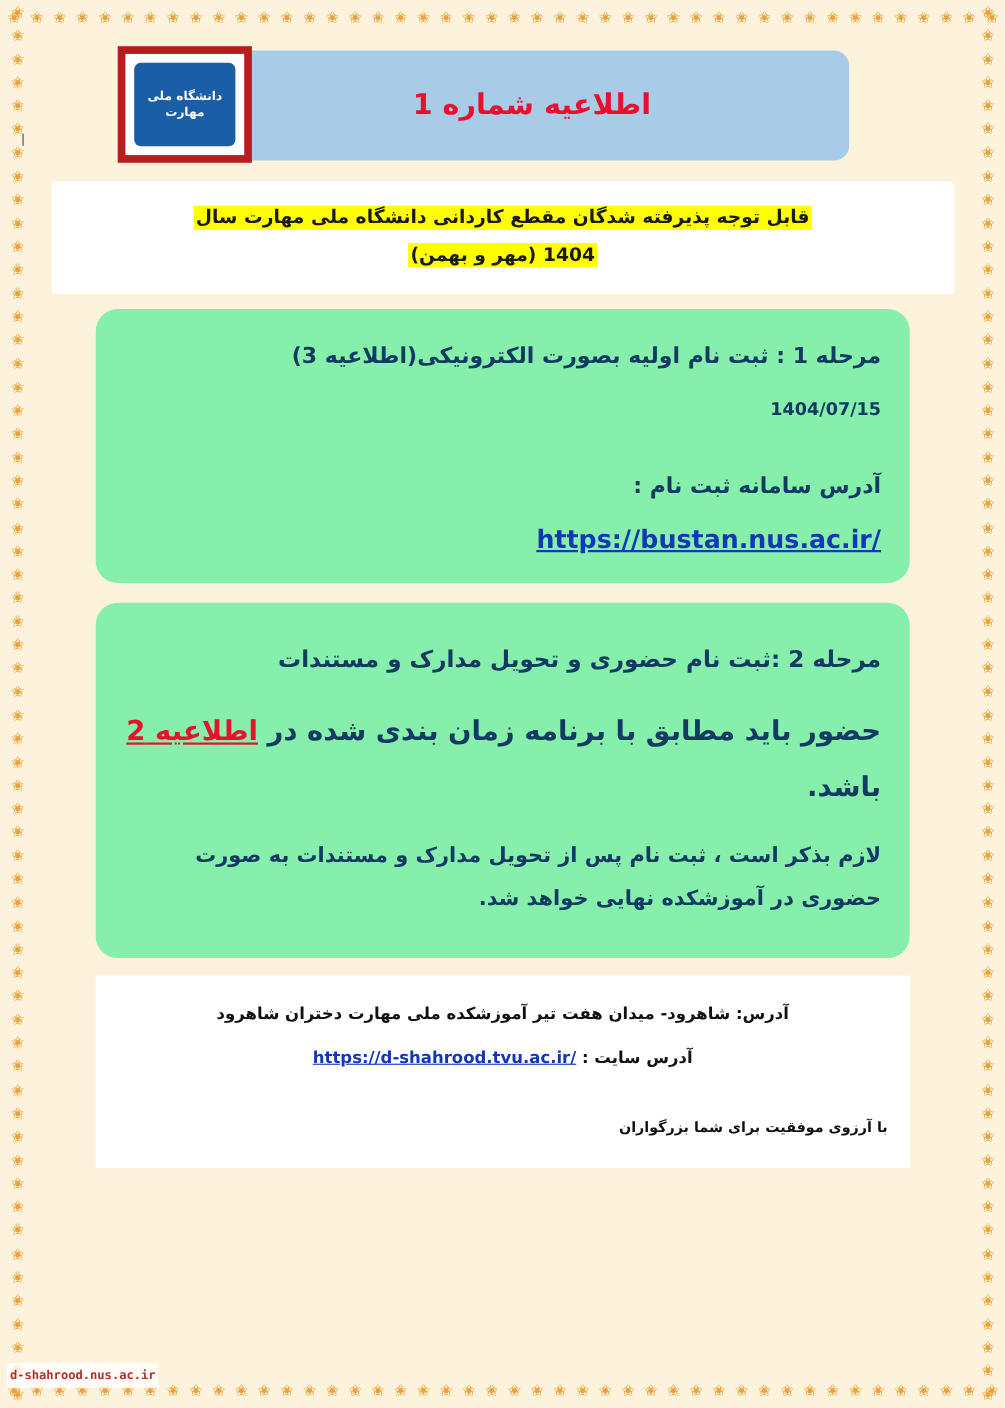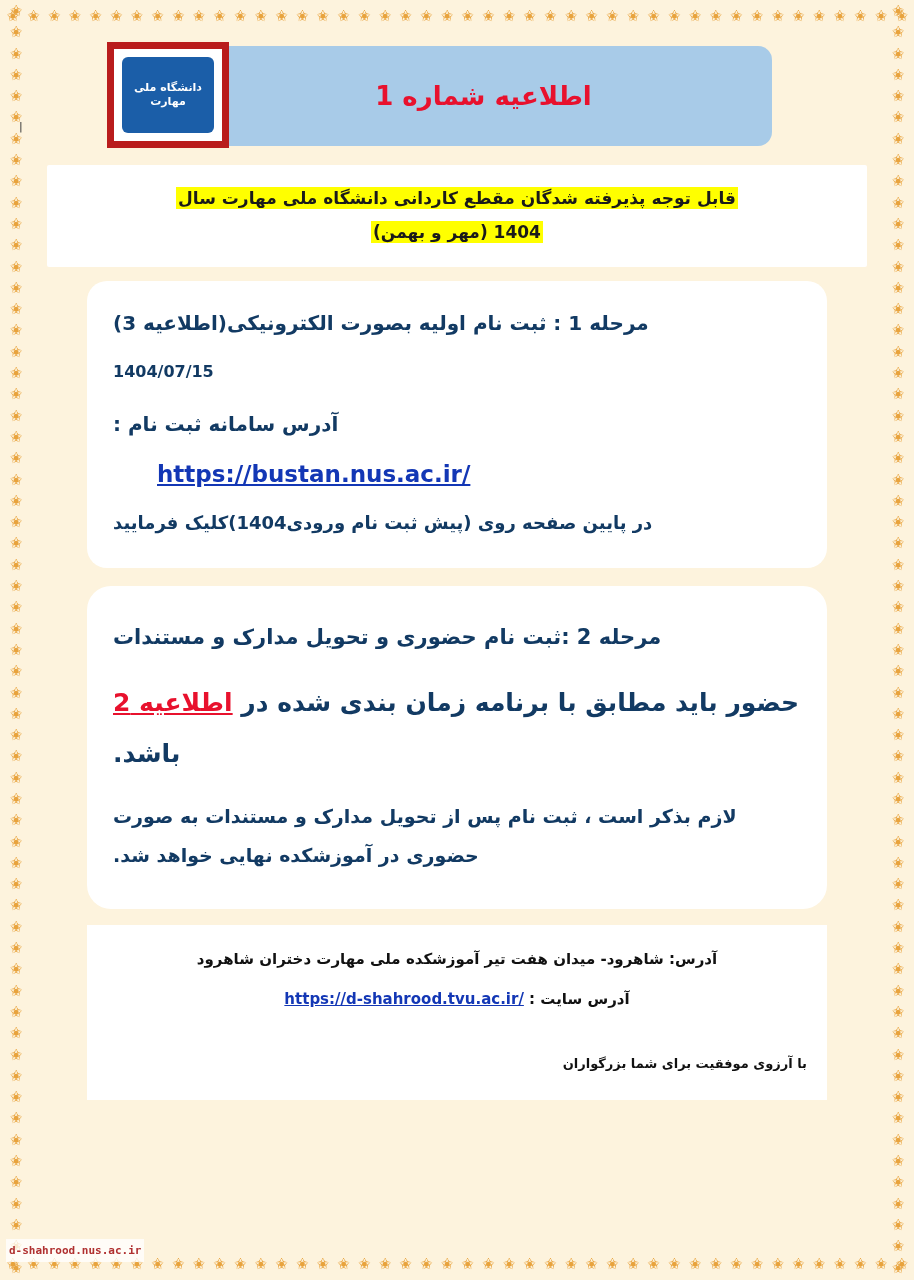--- a/index.html
+++ b/index.html
@@ -137,49 +137,49 @@
     color: #1a1a1a;
     line-height: 2.0;
   }
   .hl {
     background: #ffff00;
     padding: 1px 2px;
   }
 
   
   .panel {
-    background: #ffffff;
+    background: #86efac;
     border-radius: 20px;
     margin: 14px 55px 0 55px;
     padding: 22px 26px 26px 26px;
     direction: rtl;
-    text-align: left;
+    text-align: right;
     position: relative;
   }
   .panel .line {
     color: #123a63;
     font-weight: bold;
     line-height: 2.05;
   }
   .stage1-title { font-size: 20px; }
   .stage1-date  { font-size: 16px; margin-top: 12px; }
-  .stage1-label { font-size: 20px; margin-top: 15px; }
+  .stage1-label { font-size: 20px; margin-top: 32px; }
   .link {
     display: inline-block;
     color: #1337b5;
     text-decoration: underline;
     font-size: 23px;
     font-weight: bold;
     margin-top: 16px;
     direction: ltr;
     margin-left: 44px;
   }
   .stage1-foot { font-size: 18px; margin-top: 18px; }
 
-  .panel2 { margin-top: 18px; padding: 30px 26px 34px 26px; border-radius: 24px; }
+  .panel2 { margin-top: 18px; padding: 30px 26px 34px 26px; }
   .stage2-line { font-size: 21px; }
   .stage2-line2 { font-size: 25px; margin-top: 18px; }
   .stage2-line3 { font-size: 19px; margin-top: 18px; line-height: 2.1; }
   .redmark {
     color: #e8112d;
     text-decoration: underline;
   }
 
   
   .footer-box {
@@ -477,21 +477,20 @@
       <div class="notice-line">
         <span class="hl">1404 (مهر و بهمن)</span>
       </div>
     </div>
 
     <div class="panel">
       <div class="line stage1-title">مرحله 1 : ثبت نام اولیه بصورت الکترونیکی(اطلاعیه 3)</div>
       <div class="line stage1-date">1404/07/15</div>
       <div class="line stage1-label">آدرس سامانه ثبت نام :</div>
       <a class="link" href="#">https://bustan.nus.ac.ir/</a>
-      <div class="line stage1-foot">در پایین صفحه روی (پیش ثبت نام ورودی1404)کلیک فرمایید</div>
     </div>
 
     <div class="panel panel2">
       <div class="line stage2-line">مرحله 2 :ثبت نام حضوری و تحویل مدارک و مستندات</div>
       <div class="line stage2-line2">
         <span>حضور باید مطابق با برنامه زمان بندی شده در </span><span class="redmark">اطلاعیه 2</span><span> باشد.</span>
       </div>
       <div class="line stage2-line3">لازم بذکر است ، ثبت نام پس از تحویل مدارک و مستندات به صورت حضوری در آموزشکده نهایی خواهد شد.</div>
     </div>
 

